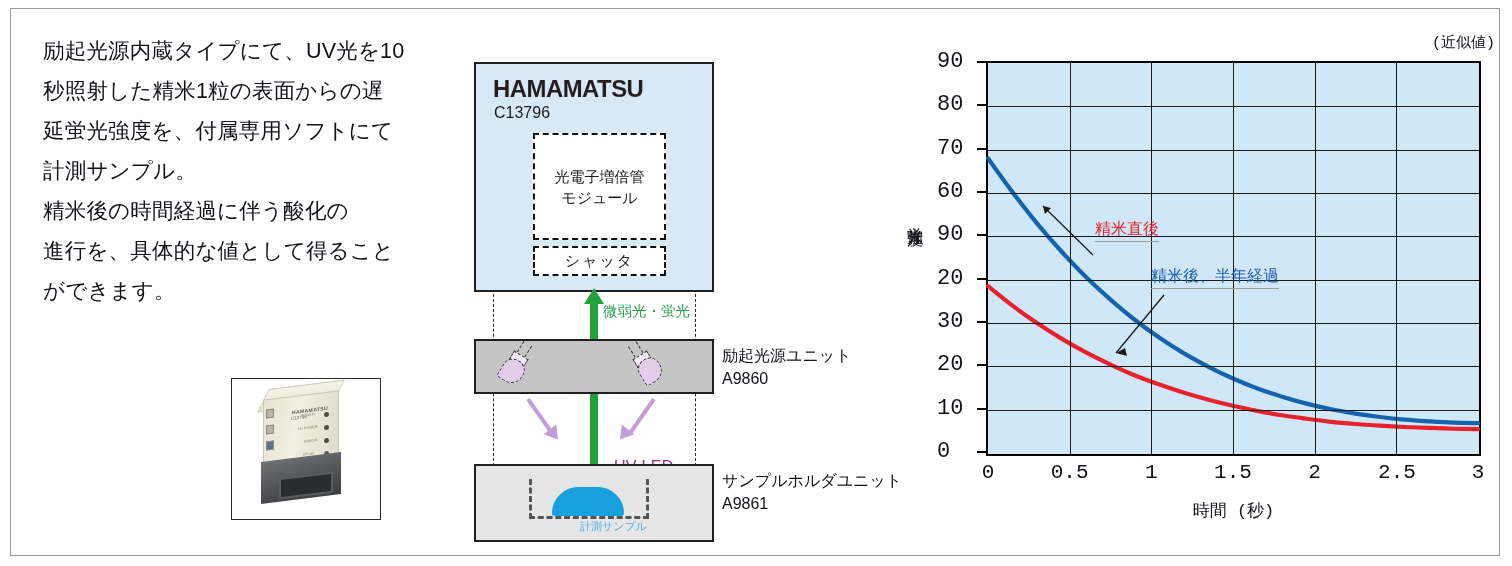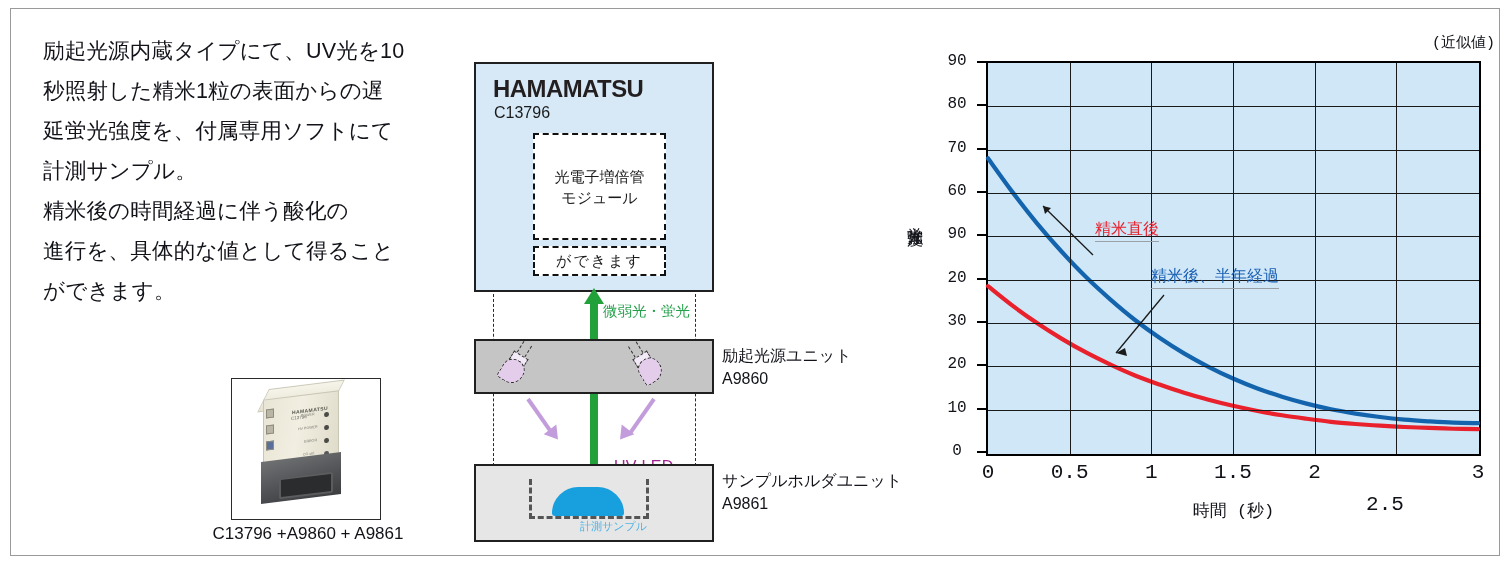--- a/index.html
+++ b/index.html
@@ -335,23 +335,23 @@
     position: absolute; left: 0; width: 100%;
     border-top: 1.2px solid #1a1a1a;
   }
   .gridline-v {
     position: absolute; top: 0; height: 100%;
     border-left: 1.2px solid #1a1a1a;
   }
   .ytick-label {
     position: absolute;
     right: 524px;
-    font-size: 16px;
-    color: #111319;
-    text-align: center;
+    font-size: 22px;
+    color: #111319;
+    text-align: left;
     width: 40px;
     transform: translateY(-50%);
   }
   .ytick-mark {
     position: absolute;
     left: 76px; width: 9px;
     border-top: 2.5px solid #000;
   }
   .xtick-label {
     position: absolute;
@@ -433,32 +433,31 @@
     <div class="photo-led" style="left:92px;top:46px"></div>
     <div class="photo-smalltext" style="left:72px;top:60px">ERROR</div>
     <div class="photo-led" style="left:92px;top:59px"></div>
     <div class="photo-smalltext" style="left:71px;top:73px">CO ctrl</div>
     <div class="photo-led" style="left:92px;top:72px;background:#55555a"></div>
     <div class="photo-smalltext" style="left:75px;top:87px">LAMP</div>
     <div class="photo-led" style="left:92px;top:83px;width:4px;height:9px;border-radius:1px;background:#3e3e40"></div>
     <div class="photo-base"></div>
     <div class="photo-slot"></div>
   </div>
-  <div id="photo-caption">C13796 +A9860 + A9861</div>
 
   <div id="diagram">
 
     <div id="box-c13796">
       <div id="hamamatsu-logo">HAMAMATSU</div>
       <div id="model-c13796">C13796</div>
       <div id="pmt-module">
         <span><b style="font-weight:normal">光電子増倍管</b><br><b style="font-weight:normal">モジュール</b></span>
       </div>
       <div id="shutter-box">
-        <span>ができます</span>
+        <span>シャッタ</span>
       </div>
     </div>
 
     <div class="dash-guide" id="dash-left"></div>
     <div class="dash-guide" id="dash-right"></div>
 
     <div id="green-arrowhead"></div>
     <div id="green-beam"></div>
     <div id="label-fluorescence">微弱光・蛍光</div>
 
@@ -548,17 +547,17 @@
       <div class="ytick-mark" style="top: 118.667px;"></div>
       <div class="ytick-label" style="top: 75.3333px;">80</div>
       <div class="ytick-mark" style="top: 75.3333px;"></div>
       <div class="ytick-label" style="top: 32px;">90</div>
       <div class="ytick-mark" style="top: 32px;"></div>
       <div class="xtick-label" style="left: 87px;">0</div>
       <div class="xtick-label" style="left: 168.667px;">0.5</div>
       <div class="xtick-label" style="left: 250.333px;">1</div>
       <div class="xtick-label" style="left: 332px;">1.5</div>
       <div class="xtick-label" style="left: 413.667px;">2</div>
-      <div class="xtick-label" style="left: 484px; margin-top: 32px;">2.5</div>
+      <div class="xtick-label" style="left: 496px;">2.5</div>
       <div class="xtick-label" style="left: 577px;">3</div>
     </div>
 
 </div>
 
 </body></html>

